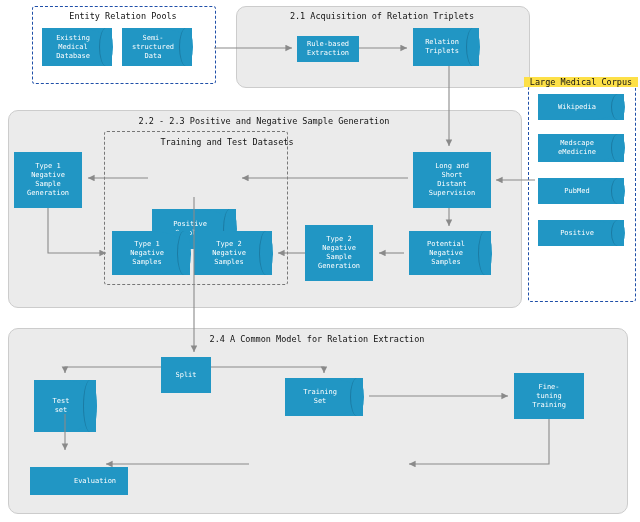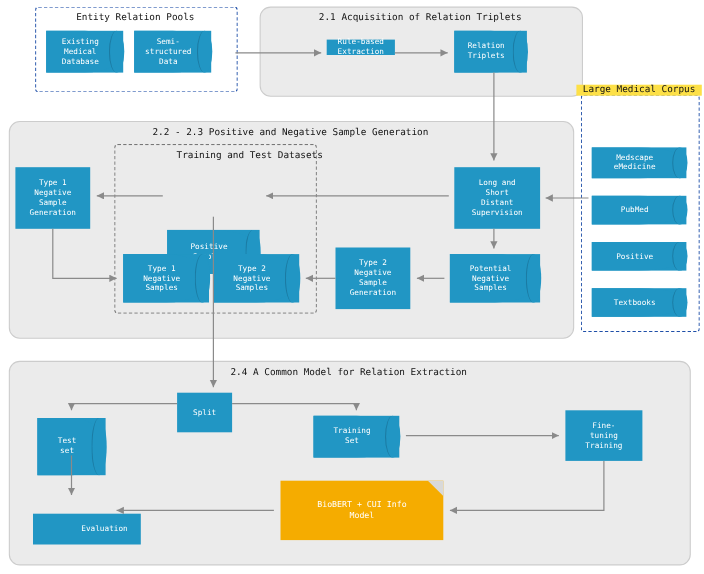--- a/index.html
+++ b/index.html
@@ -114,53 +114,53 @@
   </div>
 
   <div class="cyl" style="left:122px;top:28px;width:70px;height:38px;">
     <div class="body"></div>
     <div class="cap"></div>
     <div class="lbl">Semi-
 structured
 Data</div>
   </div>
 
-  <div class="rect" style="left:297px;top:36px;width:62px;height:14px;">Rule-based
+  <div class="rect" style="left:297px;top:36px;width:62px;height:26px;">Rule-based
 Extraction</div>
 
   <div class="cyl" style="left:413px;top:28px;width:66px;height:38px;">
     <div class="body"></div>
     <div class="cap"></div>
     <div class="lbl">Relation
 Triplets</div>
   </div>
 
   <div class="dashed" style="left:528px;top:86px;width:106px;height:214px;"></div>
   <div class="title" style="left:524px;top:77px;width:114px;background:#fde047;">Large Medical Corpus</div>
 
+  <div class="cyl" style="left:538px;top:94px;width:86px;height:26px;">
+    <div class="body"></div>
+    <div class="cap"></div>
+    <div class="lbl">Wikipedia</div>
+  </div>
   <div class="cyl" style="left:538px;top:178px;width:86px;height:26px;">
     <div class="body"></div>
     <div class="cap"></div>
     <div class="lbl">PubMed</div>
   </div>
   <div class="cyl" style="left:538px;top:134px;width:86px;height:28px;">
     <div class="body"></div>
     <div class="cap"></div>
     <div class="lbl">Medscape
 eMedicine</div>
   </div>
   <div class="cyl" style="left:538px;top:220px;width:86px;height:26px;">
     <div class="body"></div>
     <div class="cap"></div>
     <div class="lbl">Positive</div>
-  </div>
-  <div class="cyl" style="left:538px;top:262px;width:86px;height:26px;">
-    <div class="body"></div>
-    <div class="cap"></div>
-    <div class="lbl">Textbooks</div>
   </div>
 
   <div class="panel" style="left:8px;top:110px;width:512px;height:196px;"></div>
   <div class="title" style="left:18px;top:116px;width:492px;">2.2 - 2.3 Positive and Negative Sample Generation</div>
 
   <div class="dashed-gray" style="left:104px;top:131px;width:182px;height:152px;"></div>
   <div class="title" style="left:106px;top:137px;width:178px;margin-left:32px;">Training and Test Datasets</div>
 
   <div class="rect" style="left:14px;top:152px;width:68px;height:56px;">Type 1
 Negative
@@ -226,25 +226,20 @@
     <div class="lbl">Training
 Set</div>
   </div>
 
   <div class="rect" style="left:514px;top:373px;width:70px;height:46px;">Fine-
 tuning
 Training</div>
 
   <div class="rect" style="left:30px;top:467px;width:66px;height:28px;padding-left:32px;">Evaluation</div>
 
-  <div class="note" style="left:255px;top:437px;width:148px;height:54px;">
-    <span>BioBERT + CUI Info
-Model</span>
-    <span class="fold"></span>
-  </div>
 
   <svg class="arrows">
     <defs>
       <marker id="ah" markerWidth="7" markerHeight="7" refX="6" refY="3" orient="auto">
         <path d="M0,0 L6,3 L0,6 z" fill="#8a8a8a"></path>
       </marker>
     </defs>
 
     <path class="ln" d="M214,48 L292,48" marker-end="url(#ah)"></path>
 

